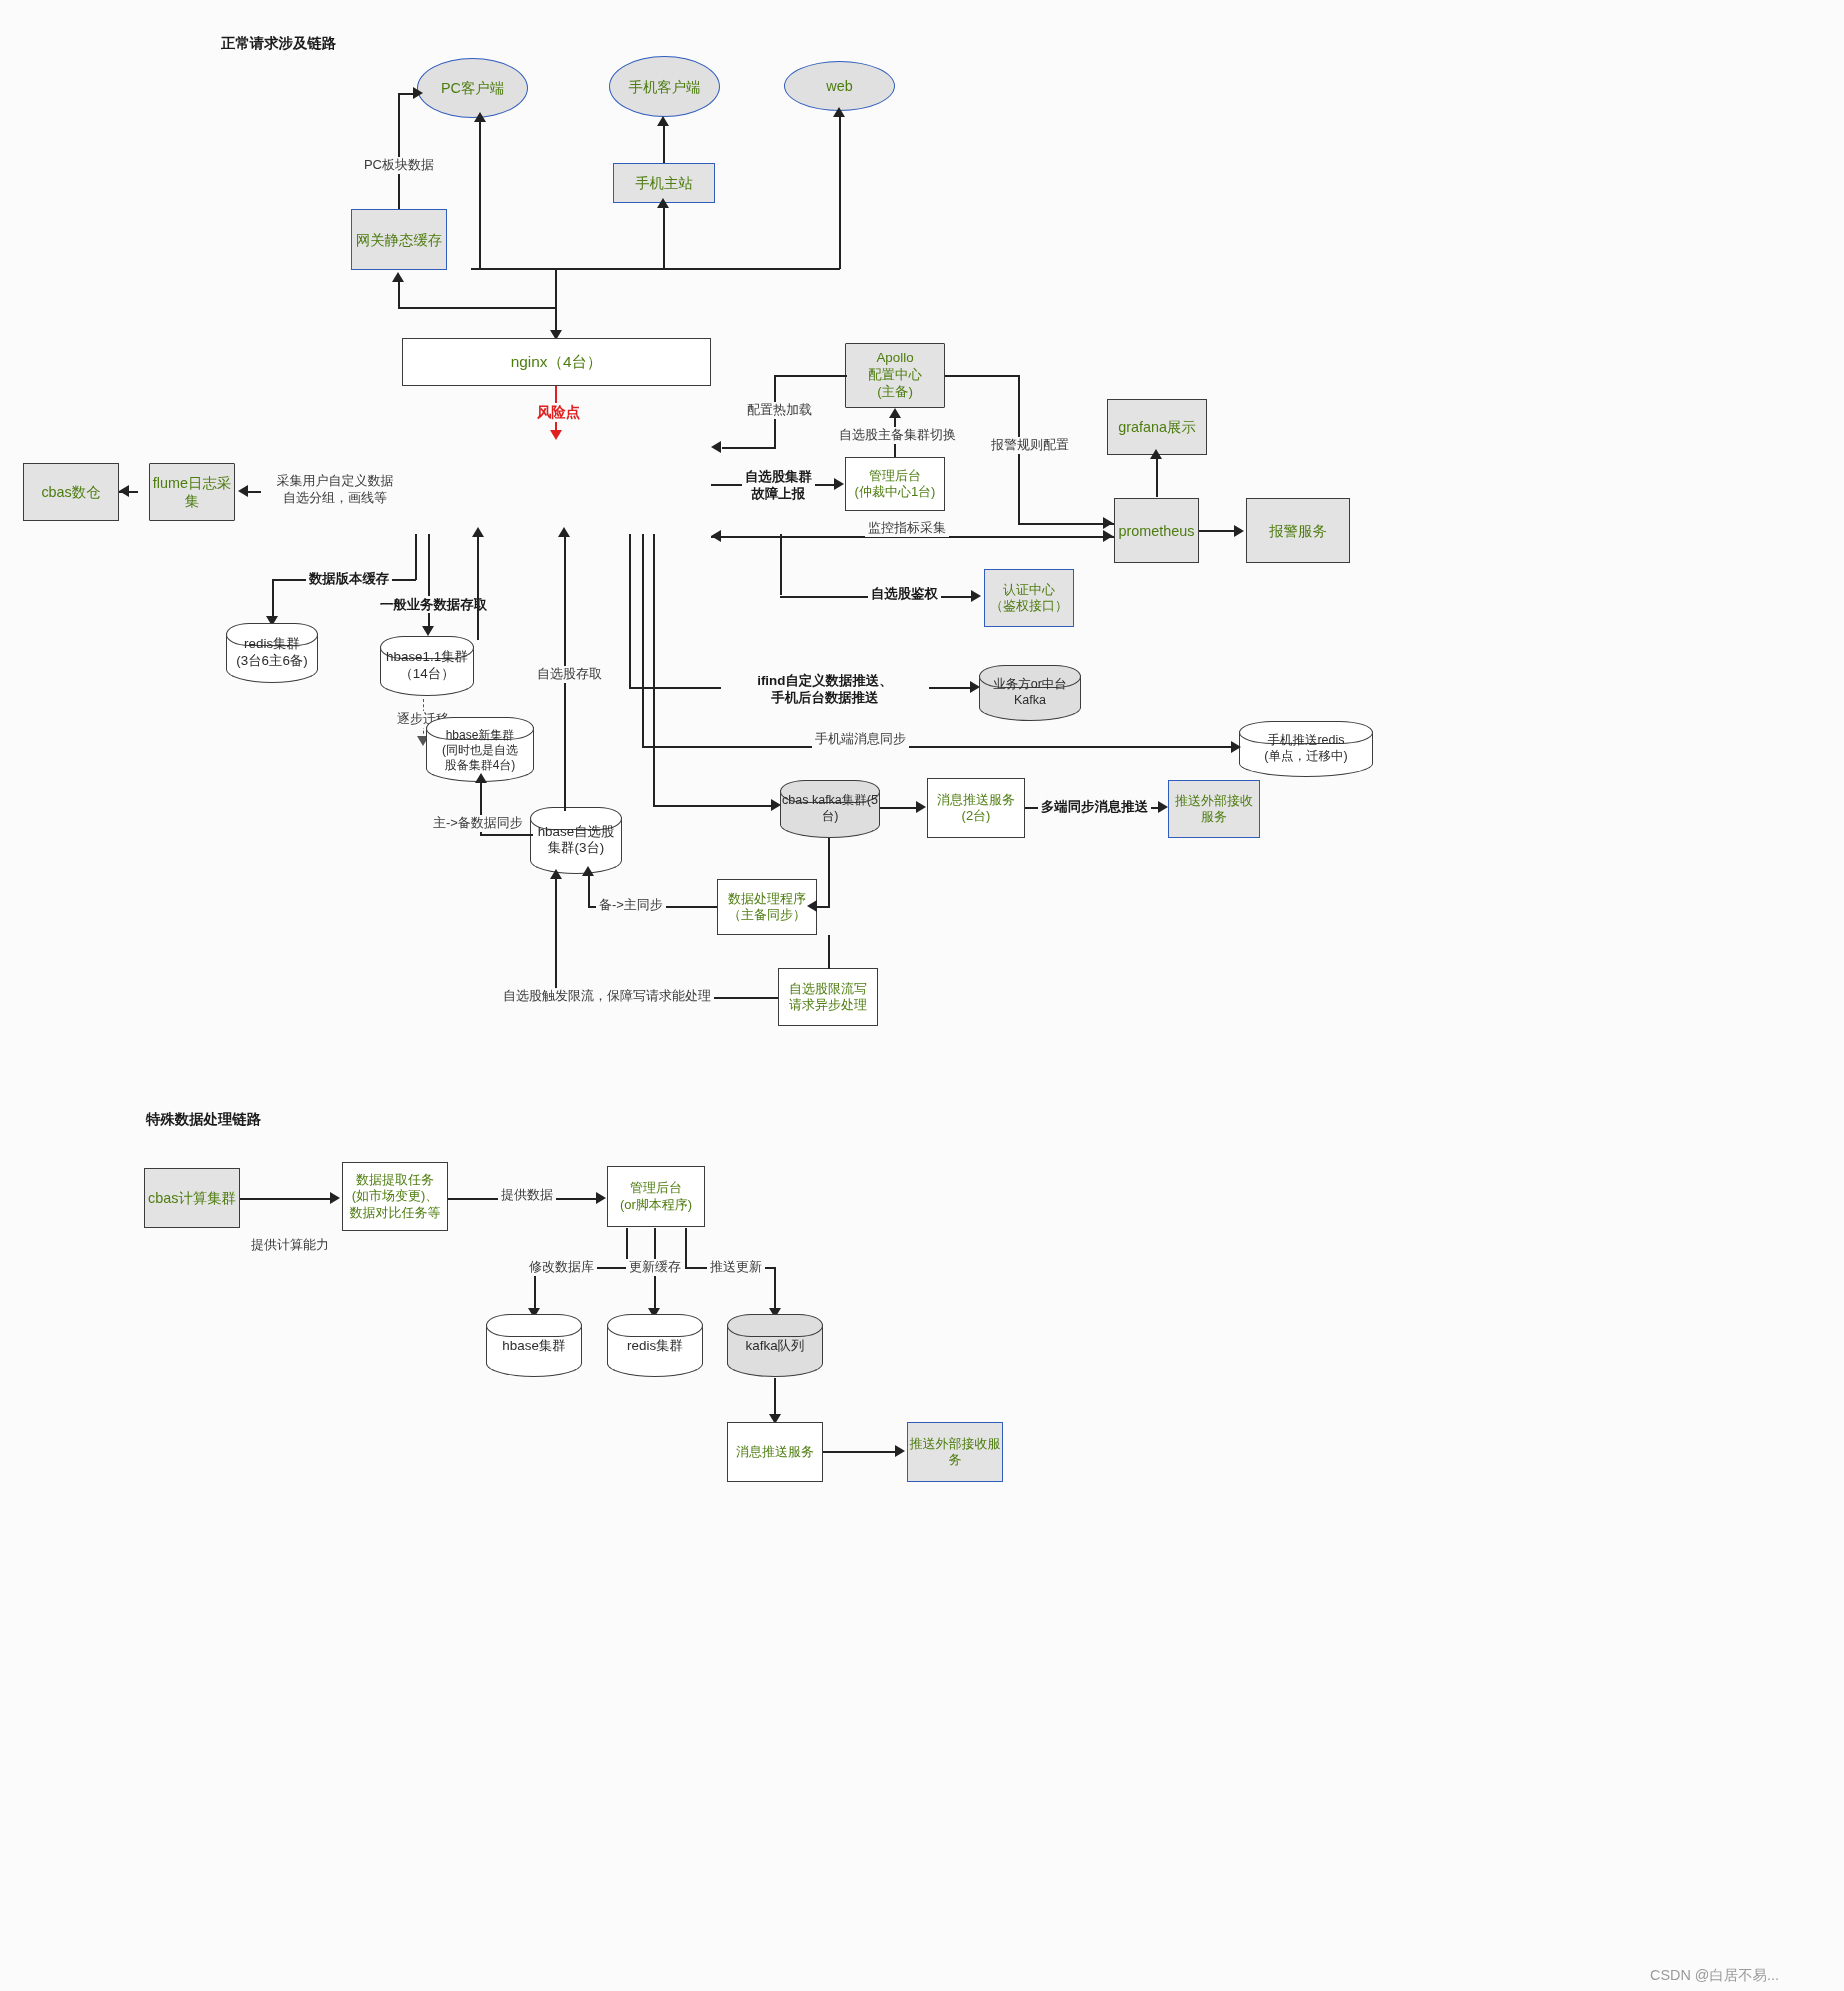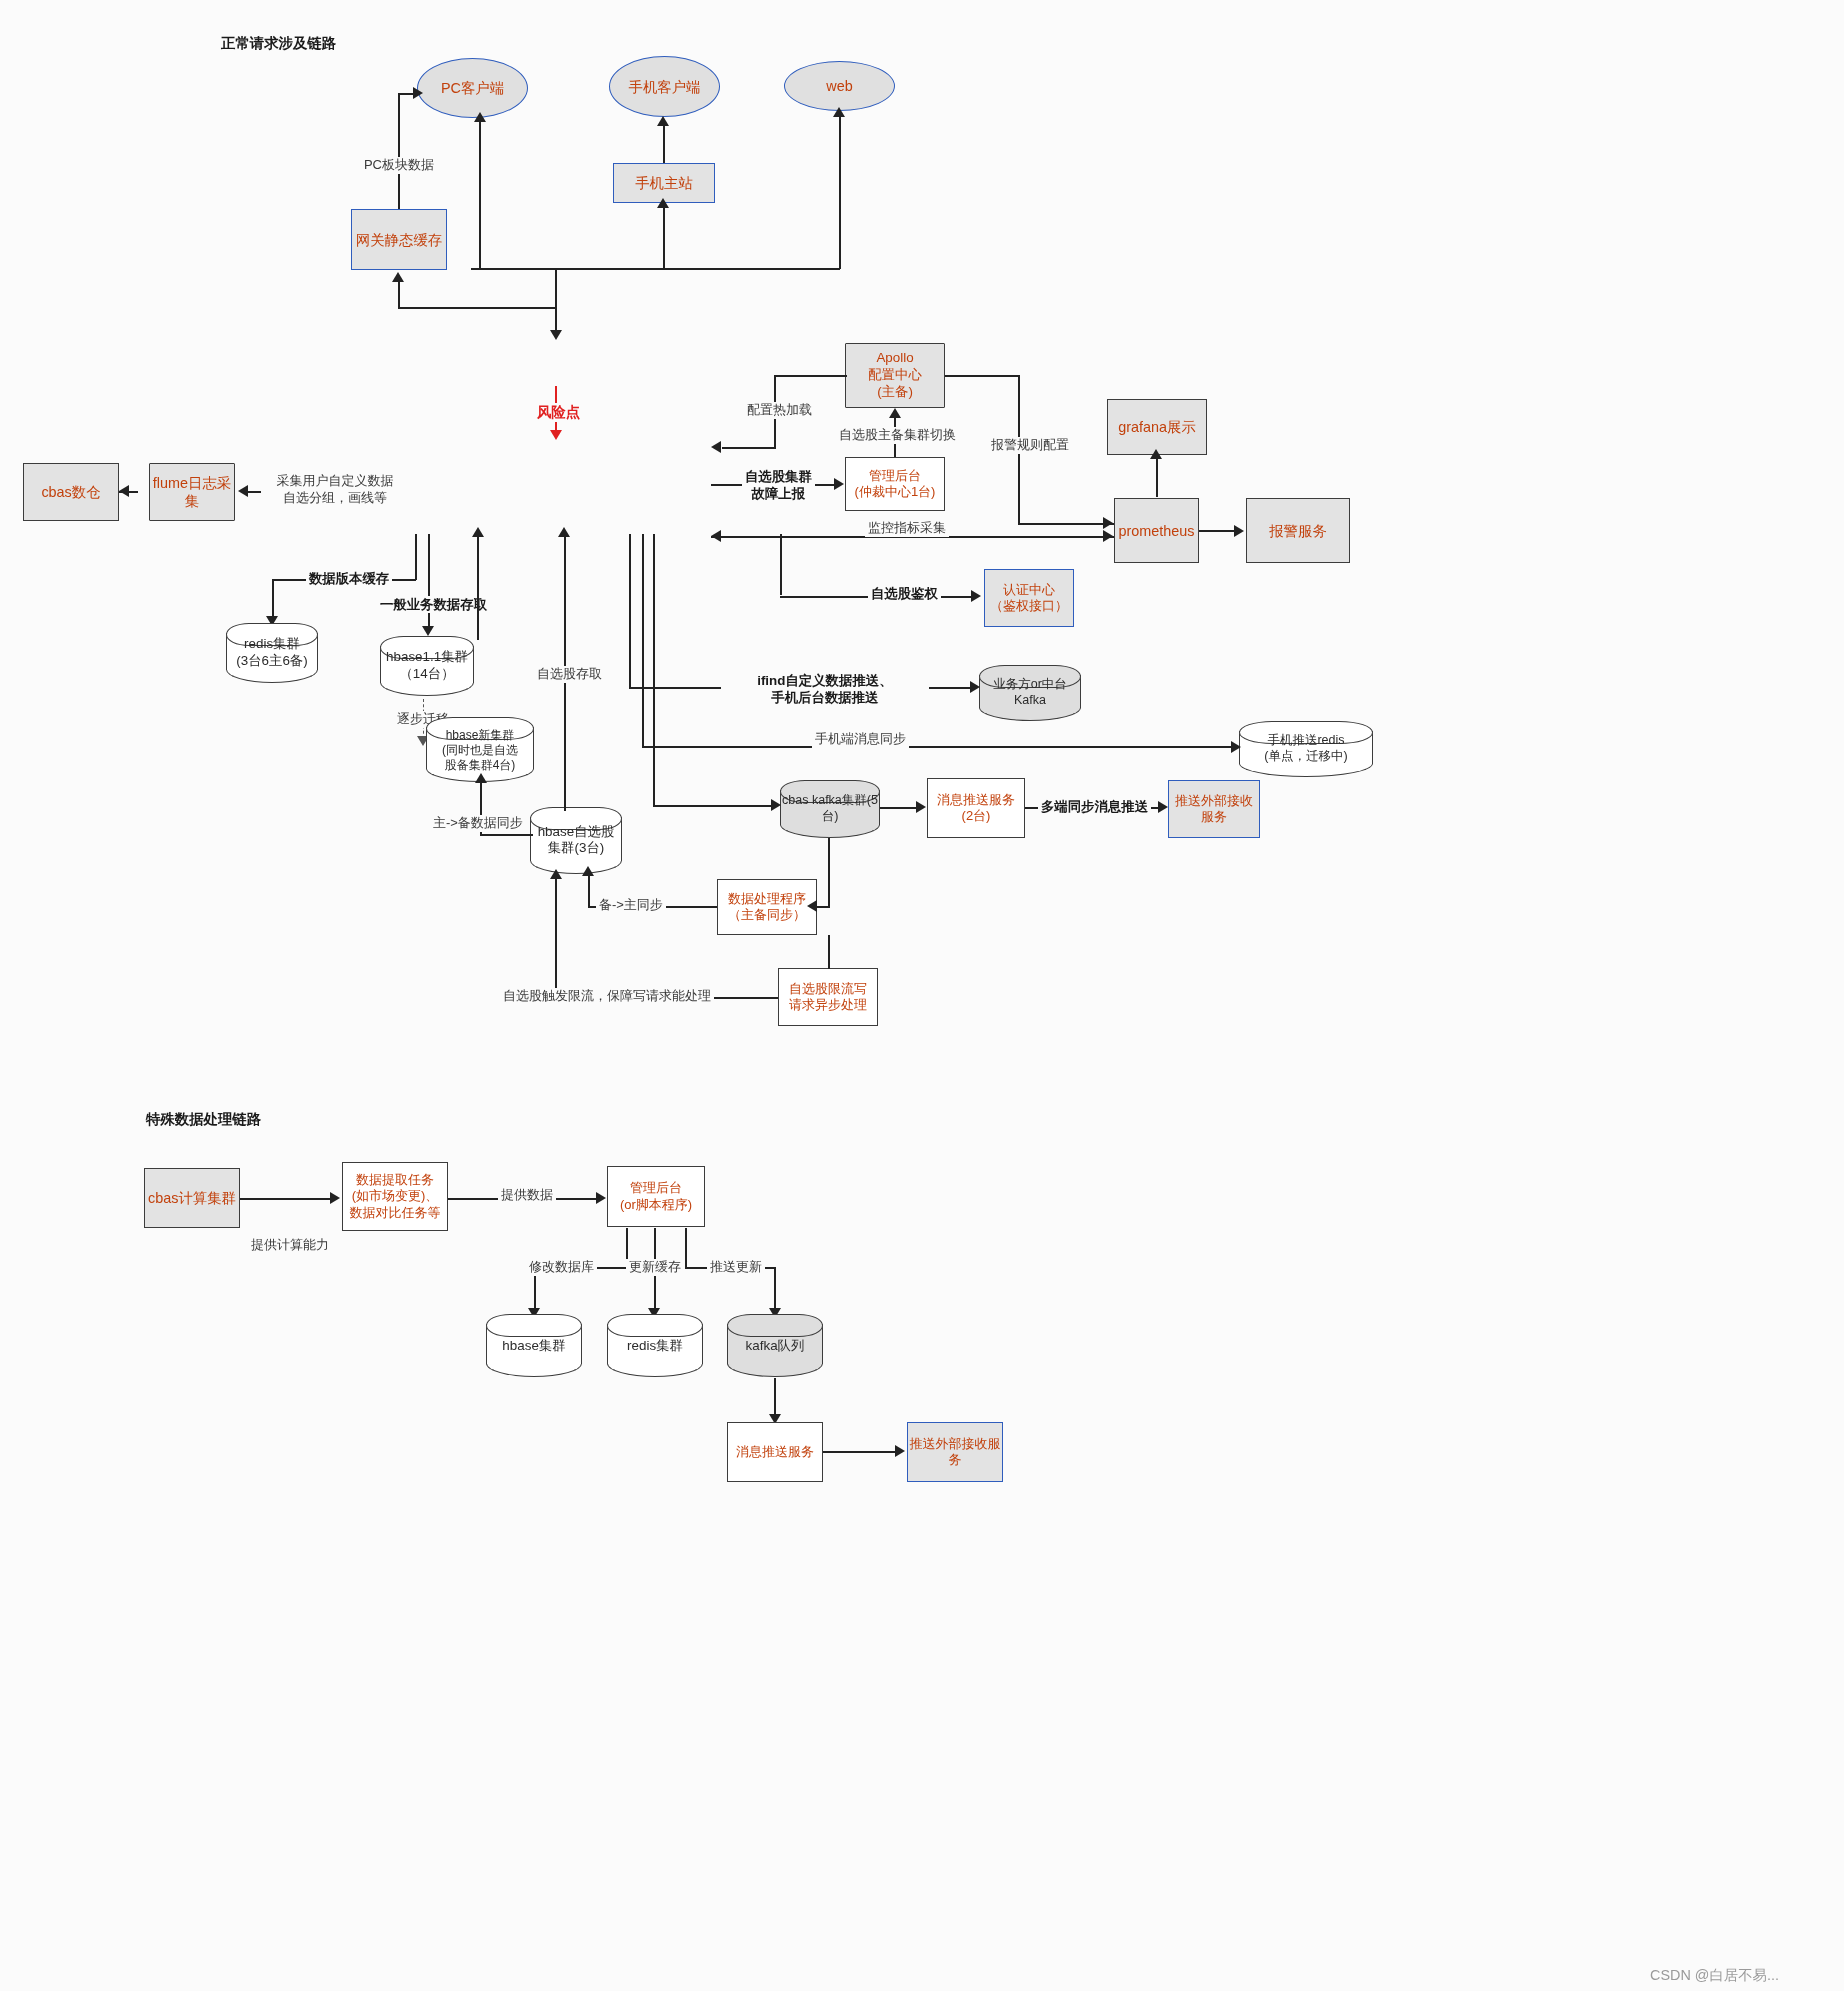--- a/index.html
+++ b/index.html
@@ -1,19 +1,19 @@
 <!DOCTYPE html>
 <html><head>
 <meta charset="utf-8">
 <style>
   html,body{margin:0;padding:0;background:#fbfbfb;}
   body{font-family:"Liberation Sans","DejaVu Sans",sans-serif;}
   #canvas{position:relative;width:1845px;height:1992px;background:#fbfbfb;overflow:hidden;}
   .node{position:absolute;box-sizing:border-box;display:flex;align-items:center;justify-content:center;text-align:center;
-        font-size:14.4px;color:#c2410c;line-height:1.25;white-space:pre-line;}
+        font-size:14.4px;color:#4d7c0f;line-height:1.25;white-space:pre-line;}
   
   .rect{background:#fff;border:1.5px solid #3c3c3c;}
   
   .rect-grey{background:#e3e3e3;border:1.5px solid #3c3c3c;}
   
   .rect-grey-rnd{background:#e3e3e3;border:1.5px solid #3c3c3c;border-radius:1px;}
   
   .rect-blue{background:#e3e3e3;border:1.9px solid #2f5dbd;}
   
   .ellipse{background:#e0e0e0;border:1.9px solid #2f5dbd;border-radius:50%;}
@@ -80,20 +80,21 @@
   <div class="ar up" style="left:833px;top:107px;"></div>
 
   <div class="ln h" style="left:471px;top:268px;width:369px;"></div>
   <div class="ln v" style="left:555px;top:268px;height:69px;"></div>
   <div class="ar down" style="left:550px;top:330px;"></div>
 
   <div class="ln h" style="left:398px;top:307px;width:159px;"></div>
   <div class="ln v" style="left:398px;top:279px;height:29px;"></div>
   <div class="ar up" style="left:392px;top:272px;"></div>
 
+  <div class="node rect" style="left:402px;top:338px;width:309px;height:48px;font-size:15.4px;">nginx（4台）</div>
 
   <div class="ln v red" style="left:555px;top:386px;height:48px;"></div>
   <div class="ar down red" style="left:550px;top:430px;"></div>
   <div class="elabel red" style="left:534px;top:403px;">风险点</div>
 
 
   <div class="node rect-grey" style="left:23px;top:463px;width:96px;height:58px;">cbas数仓</div>
   <div class="node rect-grey-rnd" style="left:149px;top:463px;width:86px;height:58px;">flume日志采集</div>
   <div class="ln h" style="left:119px;top:491px;width:19px;"></div>
   <div class="ar left" style="left:119px;top:485px;"></div>

